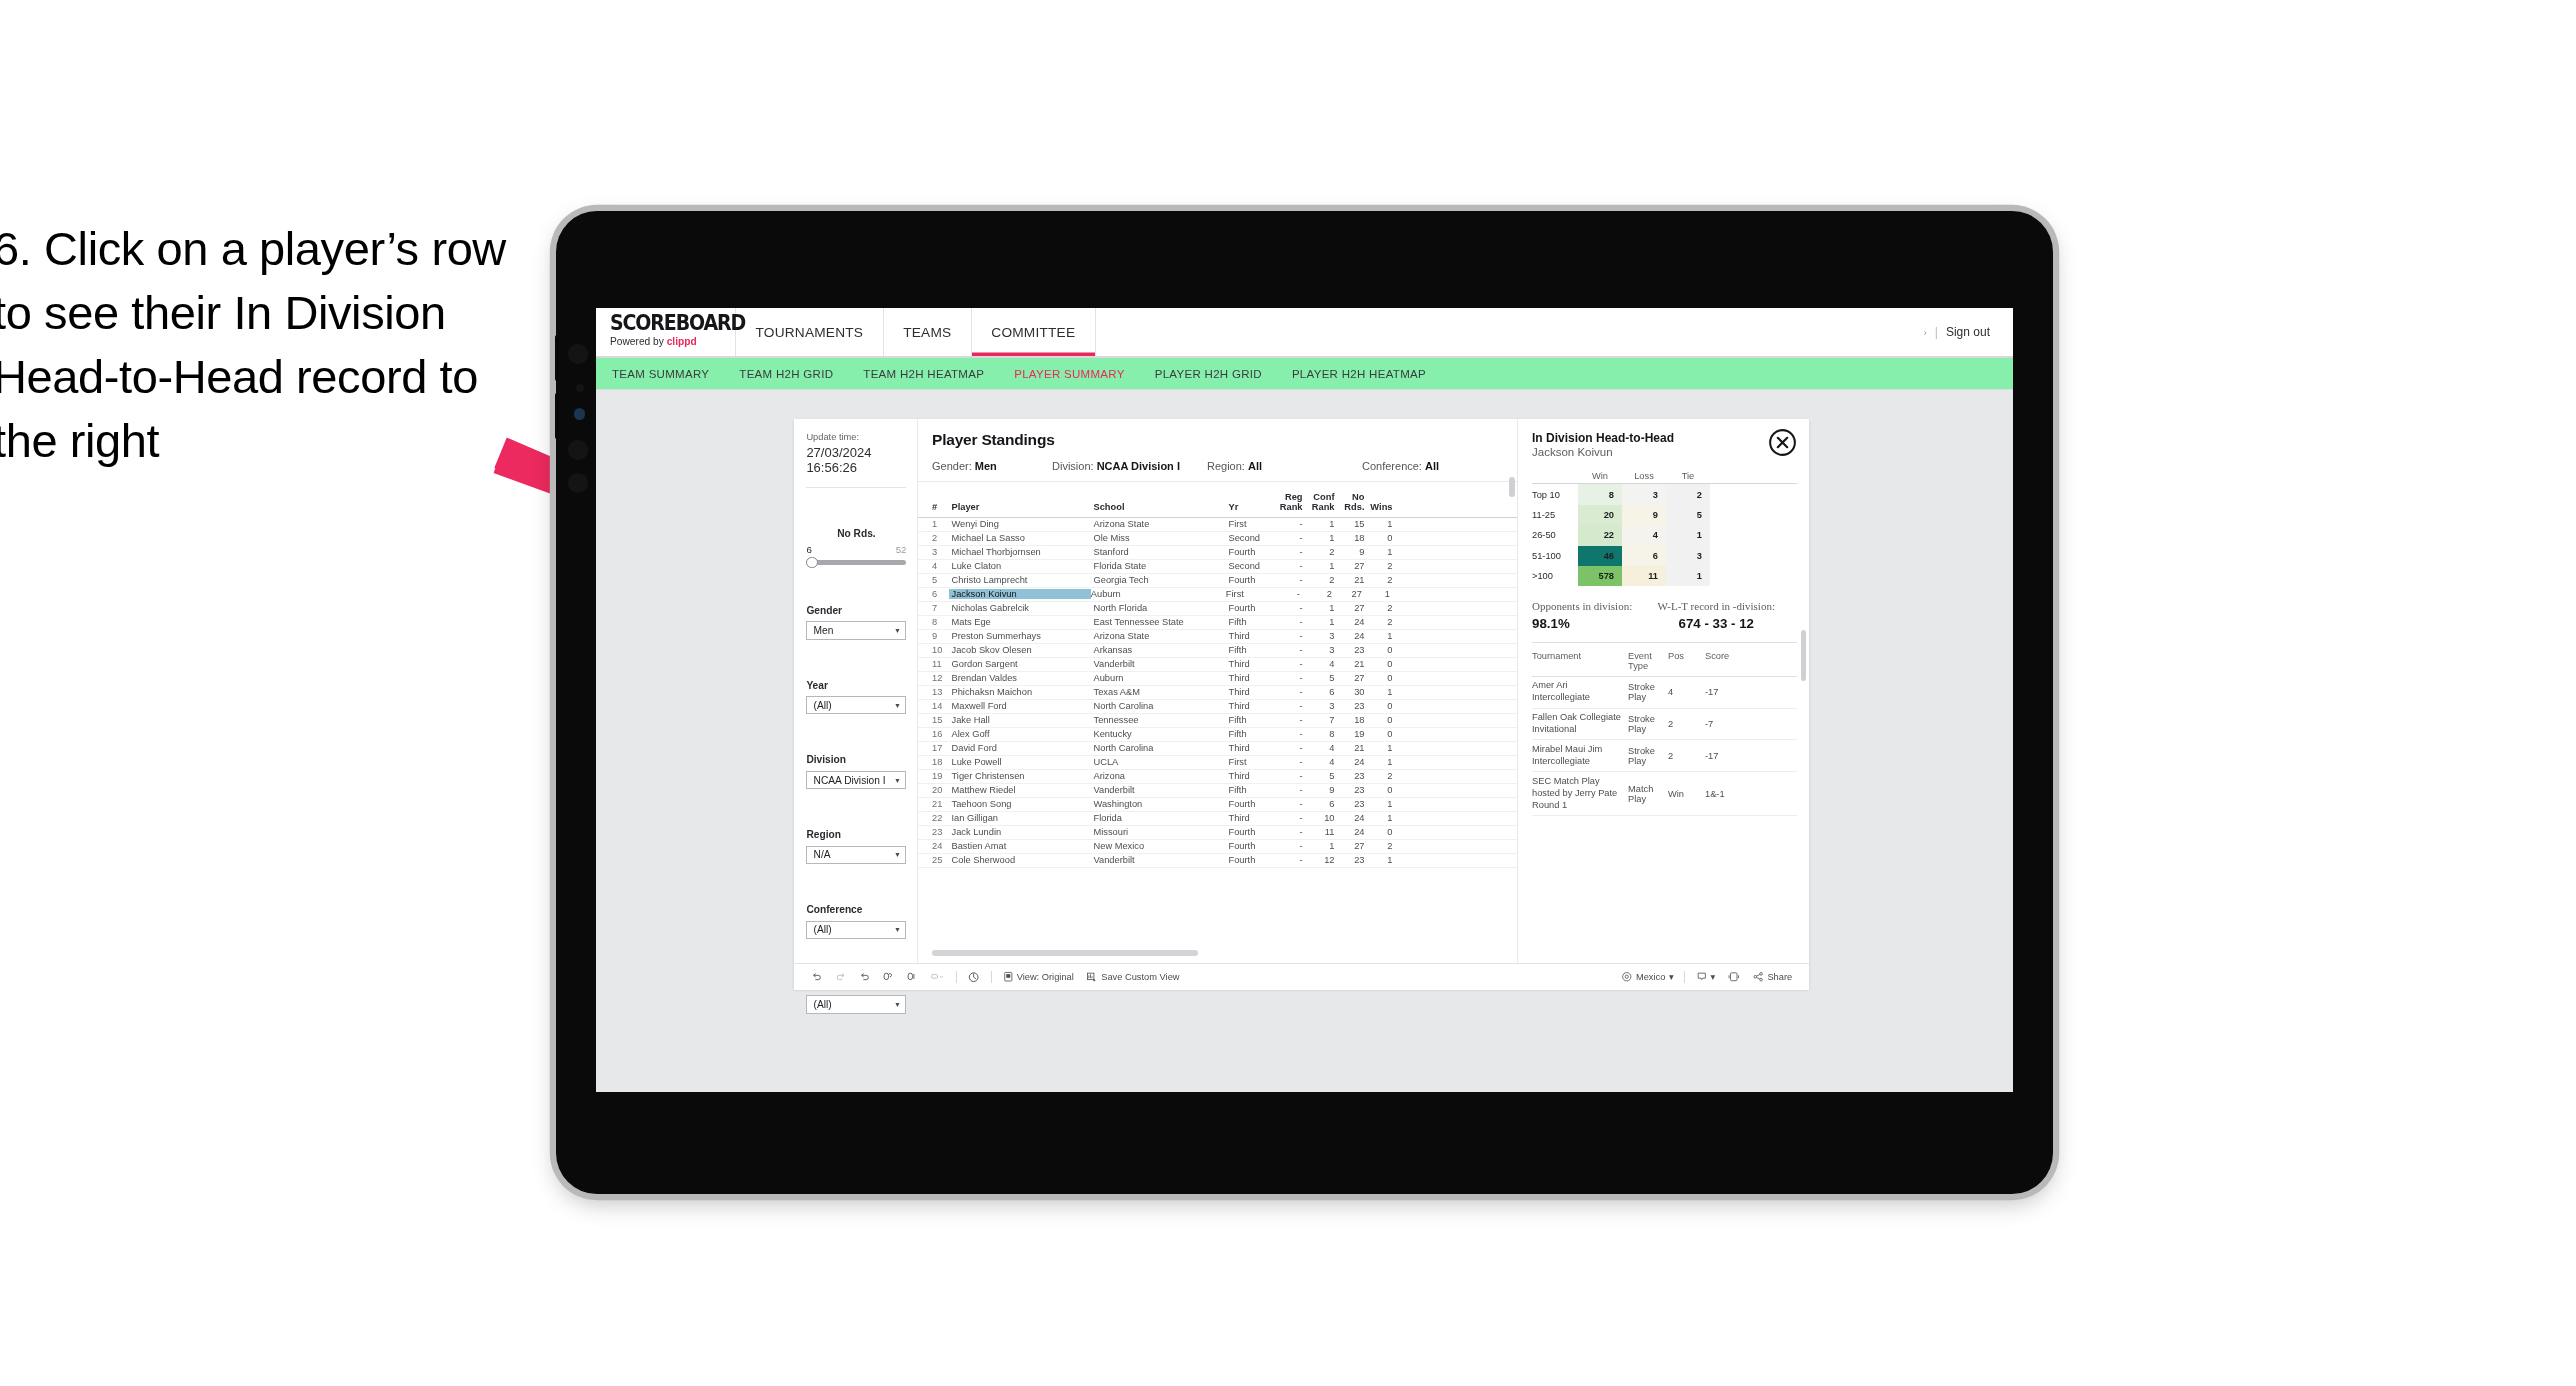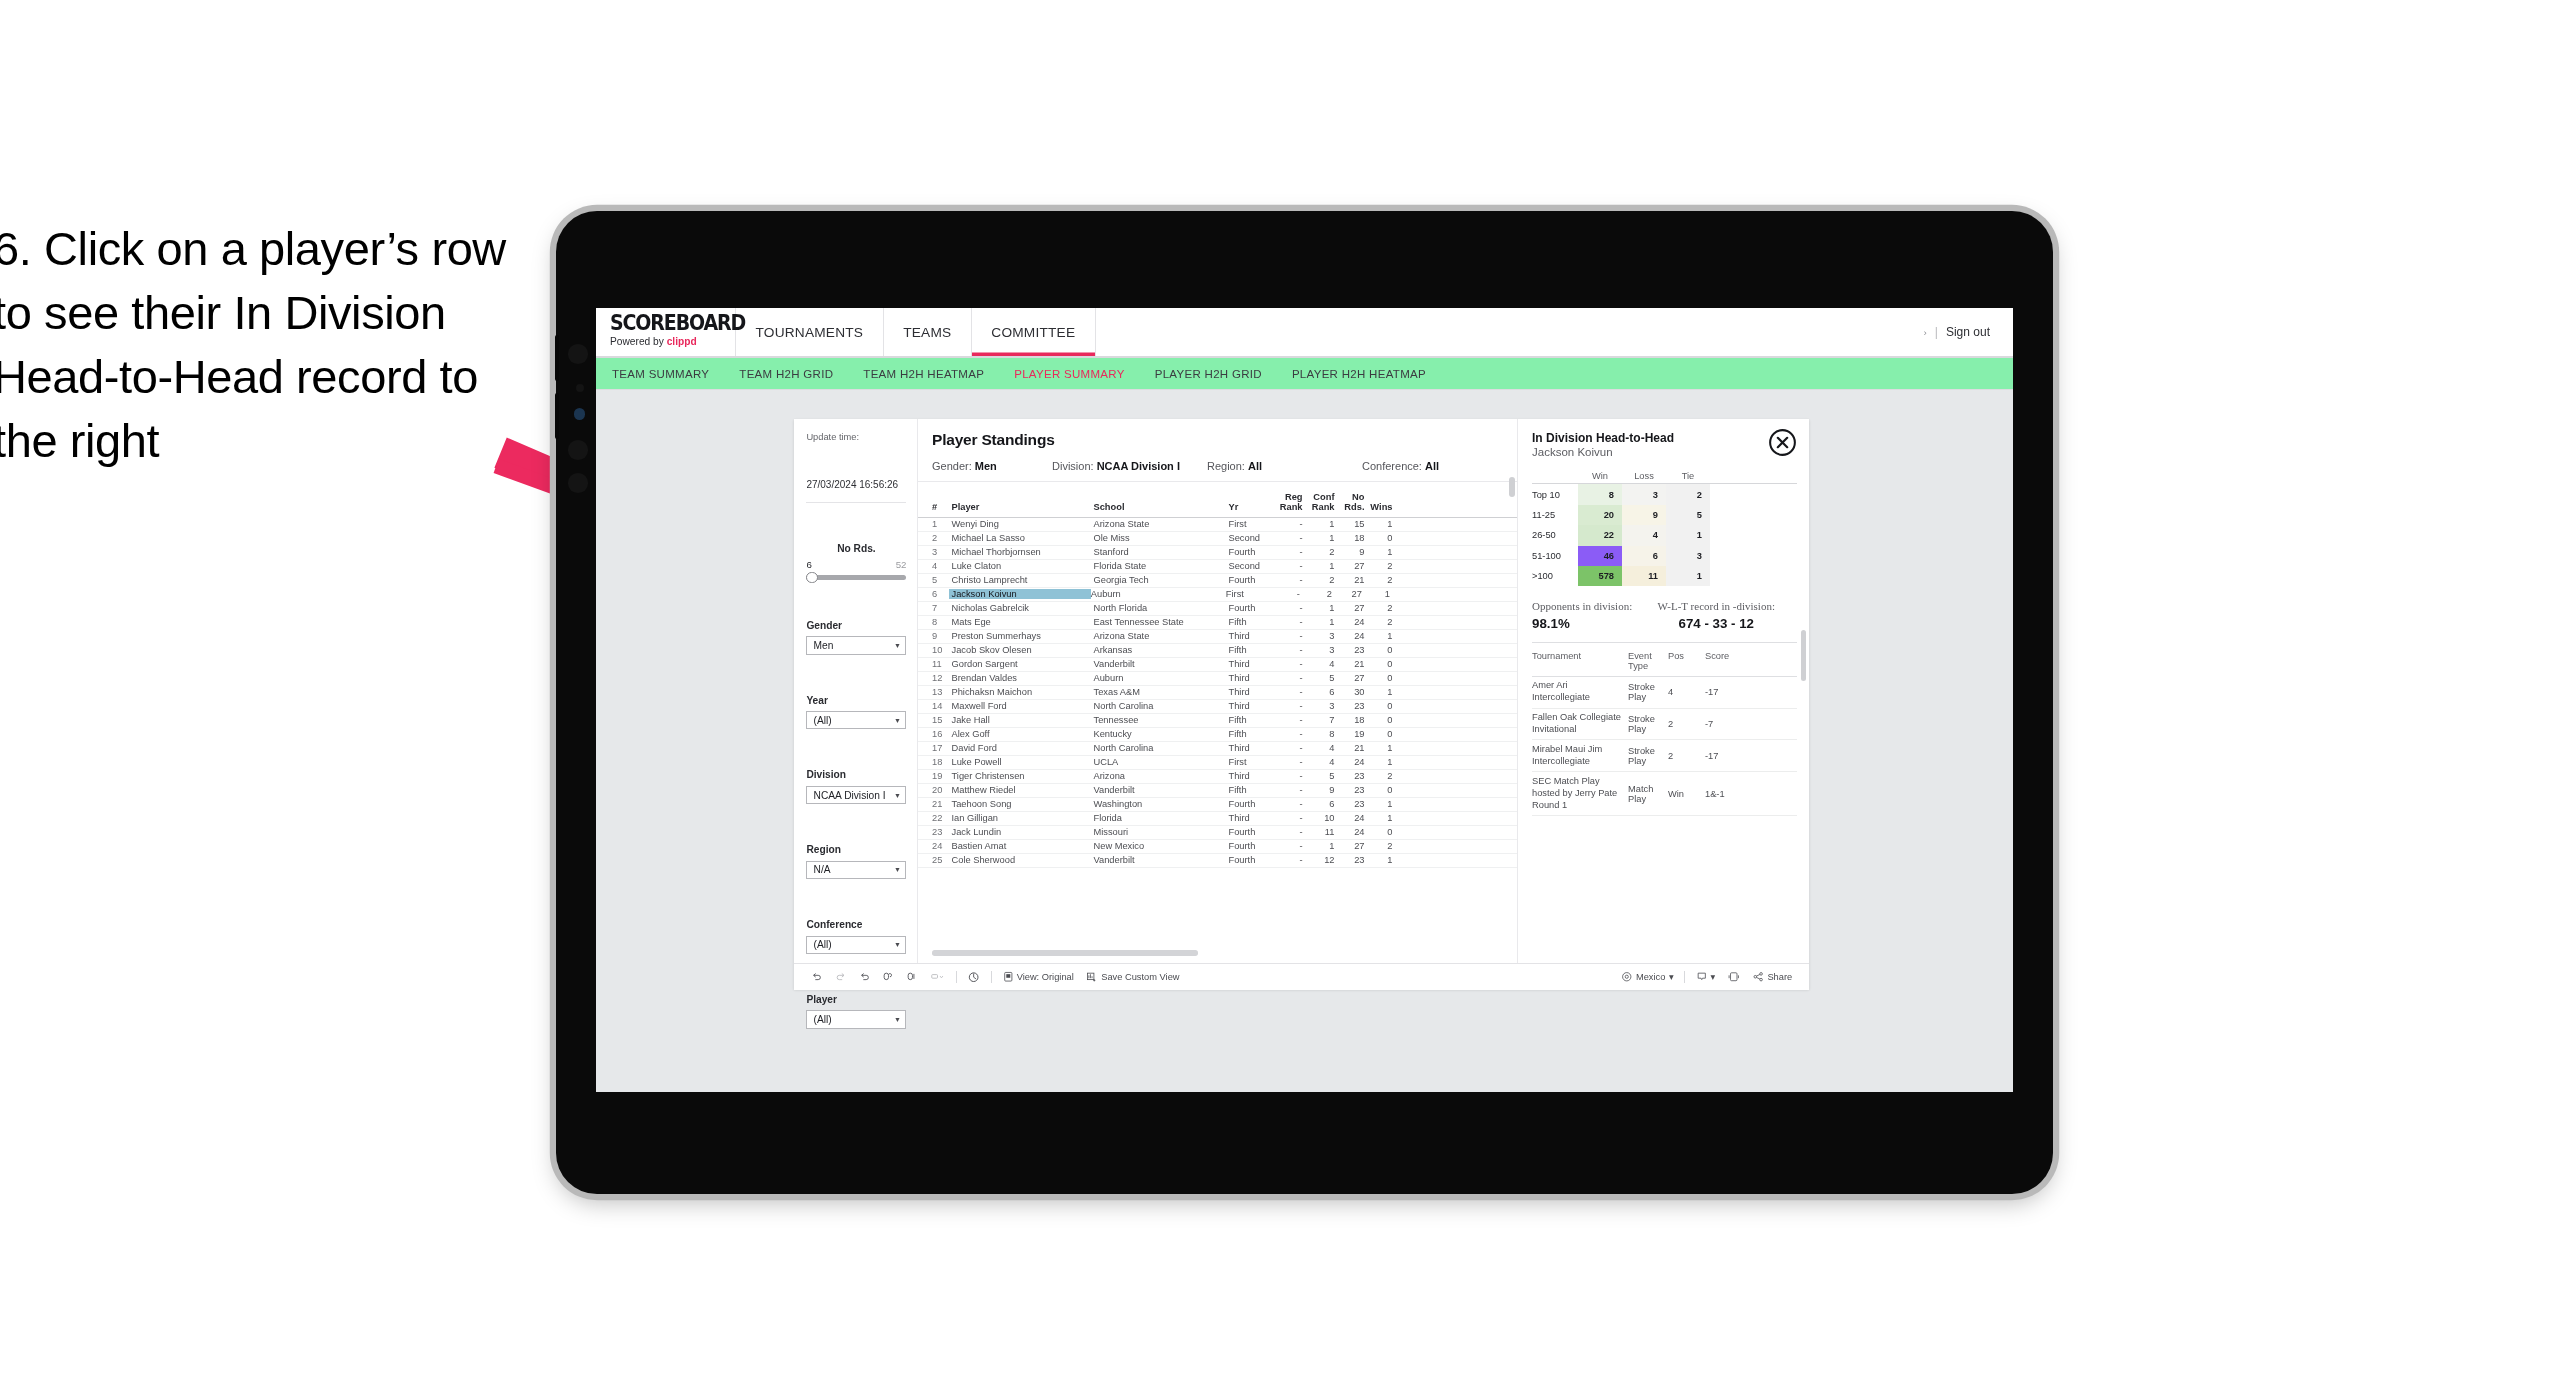--- a/index.html
+++ b/index.html
@@ -88,21 +88,21 @@
     width: 1015px; height: 571px;
     background: #ffffff;
     box-shadow: 0 0.9px 2.7px rgba(0,0,0,.14);
     display: flex; flex-direction: column;
   }
   .viz-body { flex: 1; display: flex; min-height: 0; }
 
   
   .rail { width: 124px; border-right: 0.9px solid #e9e9ec; padding: 12.4px 10.6px 0 12.4px; }
   .upd-label { font-size: 9.3px; color: #64656a; line-height: 1.5; }
-  .upd-val { font-size: 10px; color: #2e2f34; margin-top: 34px; }
+  .upd-val { font-size: 13px; color: #2e2f34; }
   .rail-div { height: 0.9px; background: #e4e4e7; margin: 11.5px 0 12.4px; }
   .flt { margin-bottom: 20.4px; margin-top: 40px; }
   .flt-title { font-size: 10.2px; font-weight: 700; color: #2a2b30; margin-bottom: 5.3px; }
   .slider-head { display: flex; justify-content: space-between; font-size: 9.7px; margin-bottom: 5.3px; }
   .slider-head .lo { color: #2a2b30; }
   .slider-head .hi { color: #9b9ca0; }
   .slider-track { position: relative; height: 4.4px; background: #a7a8ac; border-radius: 2.7px; }
   .slider-knob {
     position: absolute; left: 0; top: -3.5px;
     width: 11.5px; height: 11.5px; border-radius: 50%;
@@ -625,21 +625,21 @@
                       <div class="gcell" style="background: rgb(241, 241, 241);">5</div>
                     </div>
                     <div class="grow">
                       <div class="g-lab">26-50</div>
                       <div class="gcell" style="background: rgb(213, 233, 205);">22</div>
                       <div class="gcell" style="background: rgb(244, 243, 238);">4</div>
                       <div class="gcell" style="background: rgb(241, 241, 241);">1</div>
                     </div>
                     <div class="grow">
                       <div class="g-lab">51-100</div>
-                      <div class="gcell" style="background: #8b5cf6; padding-left: 15px;">46</div>
+                      <div class="gcell" style="background: #0f766e; padding-left: 15px;">46</div>
                       <div class="gcell" style="background: rgb(246, 243, 233);">6</div>
                       <div class="gcell" style="background: rgb(241, 241, 241);">3</div>
                     </div>
                     <div class="grow">
                       <div class="g-lab">&gt;100</div>
                       <div class="gcell" style="background: rgb(124, 195, 104);">578</div>
                       <div class="gcell" style="background: rgb(245, 239, 220);">11</div>
                       <div class="gcell" style="background: rgb(241, 241, 241);">1</div>
                     </div>
                   </div>

